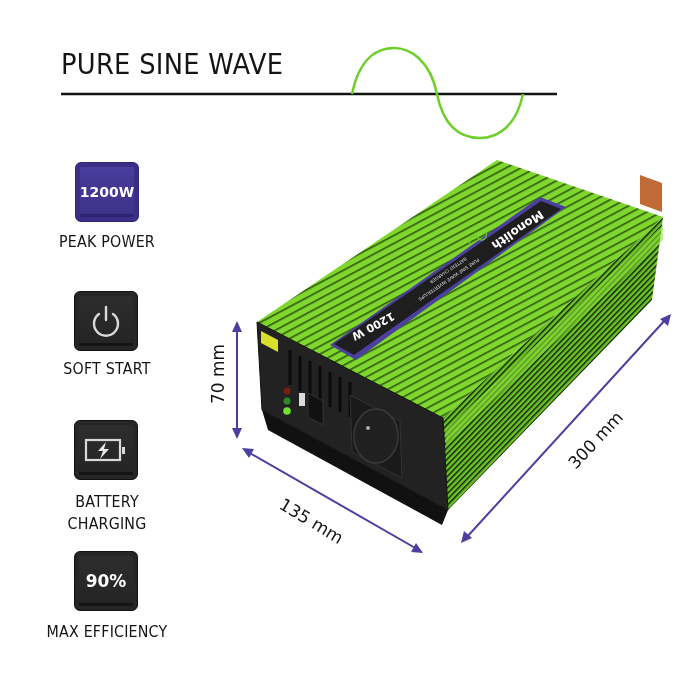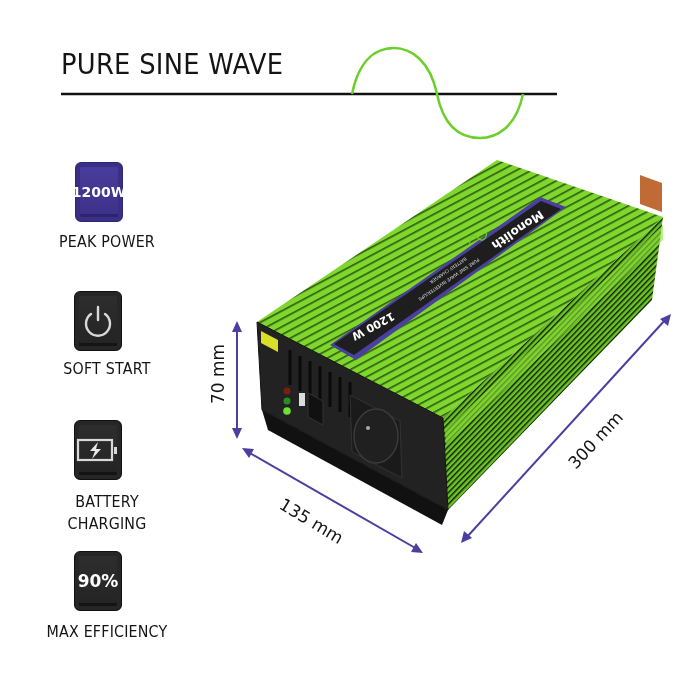--- a/index.html
+++ b/index.html
@@ -1,19 +1,19 @@
 <!DOCTYPE html>
 <html><head>
   <meta charset="utf-8">
   <style>
     html, body { margin:0; padding:0; background:#ffffff; }
     body { width:700px; height:700px; position:relative; overflow:hidden; font-family:"DejaVu Sans", sans-serif; color:#151515; }
     .abs { position:absolute; }
     .title { left:61px; top:48px; font-size:28px; font-weight:500; letter-spacing:0.3px; font-family:"DejaVu Sans", sans-serif; color:#141414; transform:scaleX(0.92); transform-origin:left center; white-space:nowrap; }
-    .key { position:absolute; width:48px; height:60px; border-radius:6px; box-sizing:border-box; display:flex; align-items:center; justify-content:center; }
+    .key { position:absolute; width:64px; height:60px; border-radius:6px; box-sizing:border-box; display:flex; align-items:center; justify-content:center; }
     .key-purple { background:linear-gradient(#4a3d9c,#3c3088); box-shadow: inset 0 0 0 4px #3a2f86, inset 0 -5px 0 2px #2c2470; border:1px solid #2e2672; }
     .key-dark { background:linear-gradient(#2e2e2e,#232323); box-shadow: inset 0 0 0 4px #262626, inset 0 -5px 0 2px #141414; border:1px solid #111; }
     .key-text { color:#ffffff; font-weight:bold; font-family:"DejaVu Sans", sans-serif; }
     .key-label { position:absolute; text-align:center; font-size:15px; font-family:"DejaVu Sans", sans-serif; letter-spacing:0.2px; color:#141414; line-height:22px; white-space:nowrap; transform:scaleX(0.95); }
     .dim-text { position:absolute; font-size:17px; color:#141414; font-family:"DejaVu Sans", sans-serif; white-space:nowrap; }
   </style>
 </head>
 <body>
 
 <div class="abs title">PURE SINE WAVE</div>

